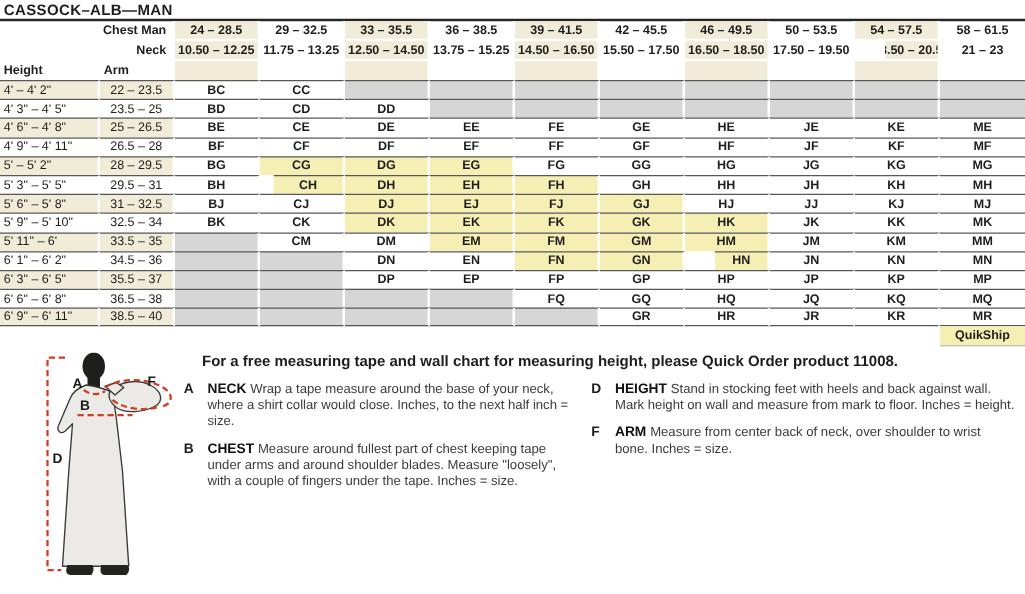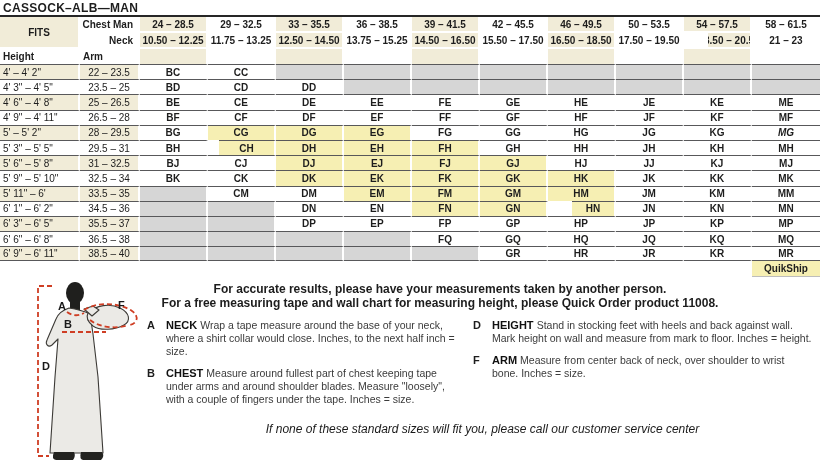--- a/index.html
+++ b/index.html
@@ -33,21 +33,20 @@
   .bd{flex:1;font-size:10.5px;line-height:13px;color:#3b3b3b;}
   .term{color:#111;font-size:11px;}
   .footer{margin:7px 0 0 145px;width:675px;text-align:center;font-style:italic;font-size:12px;line-height:15px;color:#1a1a1a;}
 </style>
 </head>
 <body>
 
 <div class="title">CASSOCK–ALB—MAN</div>
 
 <div id="grid">
-    <div class="cell beige b ctr hgap" style="grid-area: 1 / 1 / span 2;">FITS</div>
     <div class="cell b rgt hgap" style="grid-area: 1 / 2;">Chest Man</div>
     <div class="cell b ctr hgap beige" style="grid-area: 1 / 3;">24 – 28.5</div>
     <div class="cell b ctr hgap" style="grid-area: 1 / 4;">29 – 32.5</div>
     <div class="cell b ctr hgap beige" style="grid-area: 1 / 5;">33 – 35.5</div>
     <div class="cell b ctr hgap" style="grid-area: 1 / 6;">36 – 38.5</div>
     <div class="cell b ctr hgap beige" style="grid-area: 1 / 7;">39 – 41.5</div>
     <div class="cell b ctr hgap" style="grid-area: 1 / 8;">42 – 45.5</div>
     <div class="cell b ctr hgap beige" style="grid-area: 1 / 9;">46 – 49.5</div>
     <div class="cell b ctr hgap" style="grid-area: 1 / 10;">50 – 53.5</div>
     <div class="cell b ctr hgap beige" style="grid-area: 1 / 11;">54 – 57.5</div>
@@ -127,21 +126,21 @@
     <div class="cell ctr dt beige" style="grid-area: 8 / 2;">28 – 29.5</div>
     <div class="cell ctr dt b" style="grid-area: 8 / 3;">BG</div>
     <div class="cell ctr dt b yellow" style="grid-area: 8 / 4;">CG</div>
     <div class="cell ctr dt b yellow" style="grid-area: 8 / 5;">DG</div>
     <div class="cell ctr dt b yellow" style="grid-area: 8 / 6;">EG</div>
     <div class="cell ctr dt b" style="grid-area: 8 / 7;">FG</div>
     <div class="cell ctr dt b" style="grid-area: 8 / 8;">GG</div>
     <div class="cell ctr dt b" style="grid-area: 8 / 9;">HG</div>
     <div class="cell ctr dt b" style="grid-area: 8 / 10;">JG</div>
     <div class="cell ctr dt b" style="grid-area: 8 / 11;">KG</div>
-    <div class="cell ctr dt b lc" style="grid-area: 8 / 12; font-style: italic;">MG</div>
+    <div class="cell ctr dt b lc" style="grid-area: 8 / 12;">MG</div>
     <div class="cell lft dt" style="grid-area: 9 / 1;">5' 3" – 5' 5"</div>
     <div class="cell ctr dt" style="grid-area: 9 / 2;">29.5 – 31</div>
     <div class="cell ctr dt b" style="grid-area: 9 / 3;">BH</div>
     <div class="cell ctr dt b yellow" style="grid-area: 9 / 4; margin-left: 11px;">CH</div>
     <div class="cell ctr dt b yellow" style="grid-area: 9 / 5;">DH</div>
     <div class="cell ctr dt b yellow" style="grid-area: 9 / 6;">EH</div>
     <div class="cell ctr dt b yellow" style="grid-area: 9 / 7;">FH</div>
     <div class="cell ctr dt b" style="grid-area: 9 / 8;">GH</div>
     <div class="cell ctr dt b" style="grid-area: 9 / 9;">HH</div>
     <div class="cell ctr dt b" style="grid-area: 9 / 10;">JH</div>
@@ -250,21 +249,20 @@
       <path class="red" d="M90,38 C100,46 118,47 128,43"></path>
       <path class="red" d="M62,50 L106,50"></path>
       <text class="fl" x="58" y="28">A</text>
       <text class="fl" x="64" y="46">B</text>
       <text class="fl" x="42" y="88">D</text>
       <text class="fl" x="118" y="27">F</text>
     </svg>
   </div>
 
   <div class="intro">
-    <div>For accurate results, please have your measurements taken by another person.</div>
     <div>For a free measuring tape and wall chart for measuring height, please Quick Order product 11008.</div>
   </div>
 
   <div class="instr">
     <div class="icol" id="ins-left">
         <div class="item">
           <div class="ltr">A</div>
           <div class="bd"><b class="term">NECK </b>Wrap a tape measure around the base of your neck, where a shirt collar would close. Inches, to the next half inch = size.</div>
         </div>
         <div class="item">
@@ -278,15 +276,14 @@
           <div class="bd"><b class="term">HEIGHT </b>Stand in stocking feet with heels and back against wall. Mark height on wall and measure from mark to floor. Inches = height.</div>
         </div>
         <div class="item">
           <div class="ltr">F</div>
           <div class="bd"><b class="term">ARM </b>Measure from center back of neck, over shoulder to wrist bone. Inches = size.</div>
         </div>
       </div>
   </div>
 
   <div class="footer">
-    <div>If none of these standard sizes will fit you, please call our customer service center</div>
   </div>
 </div>
 
 </body></html>

